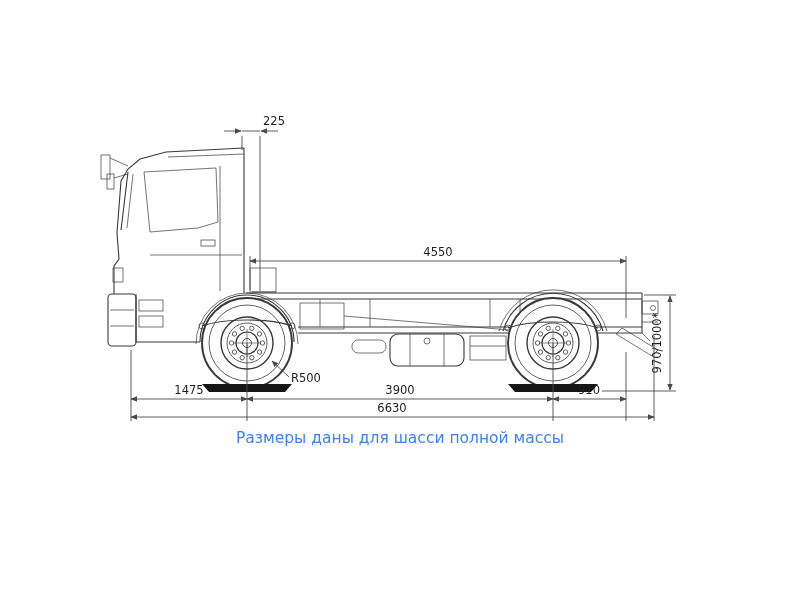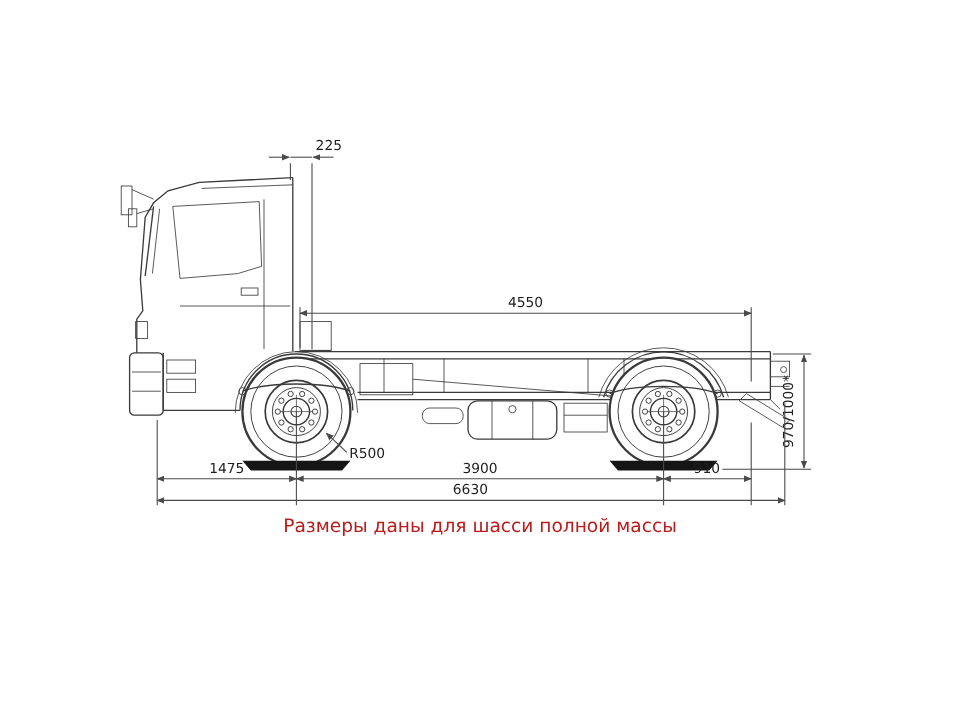--- a/index.html
+++ b/index.html
@@ -7,21 +7,21 @@
     position:relative;width:800px;height:600px;background:#ffffff;
     font-family:"DejaVu Sans", sans-serif;overflow:hidden;
   }
   svg{position:absolute;top:0;left:0;}
   .ln{stroke:#3a3a3a;fill:none;stroke-width:1.1;}
   .thin{stroke:#3a3a3a;fill:none;stroke-width:0.7;}
   .dim{stroke:#4a4a4a;fill:none;stroke-width:0.9;}
   text.dimtxt{font:11.5px "DejaVu Sans", sans-serif;fill:#1e1e1e;}
   .notes{
     position:absolute;top:426px;left:0;width:800px;text-align:center;
-    color:#b91c1c;font-size:15.5px;line-height:24px;
+    color:#3b82f6;font-size:15.5px;line-height:24px;
   }
 </style>
 </head>
 <body>
 
 <div class="canvas">
 
   <svg width="800" height="425" viewBox="0 0 800 425">
     <defs>
       <marker id="arw" viewBox="0 0 10 10" refX="9" refY="5" markerWidth="7.5" markerHeight="7.5" orient="auto-start-reverse">

